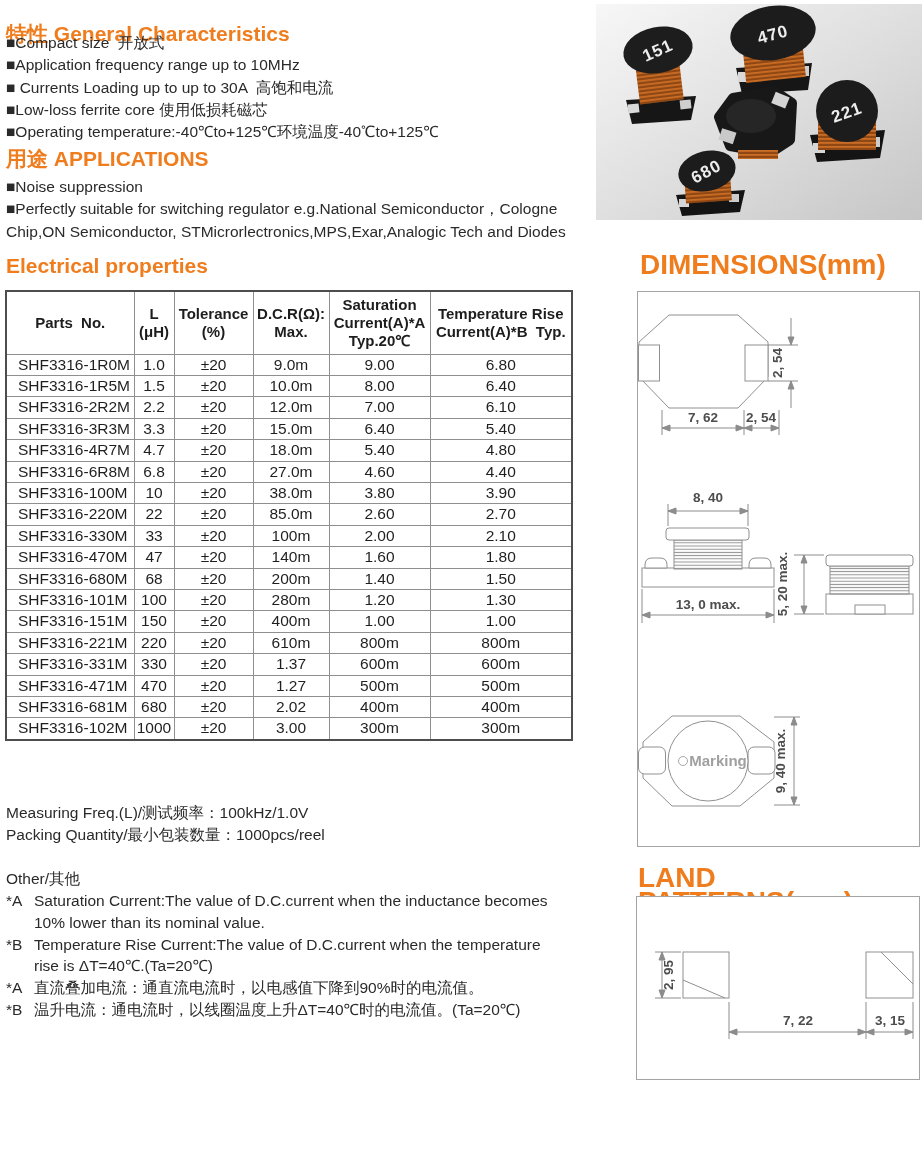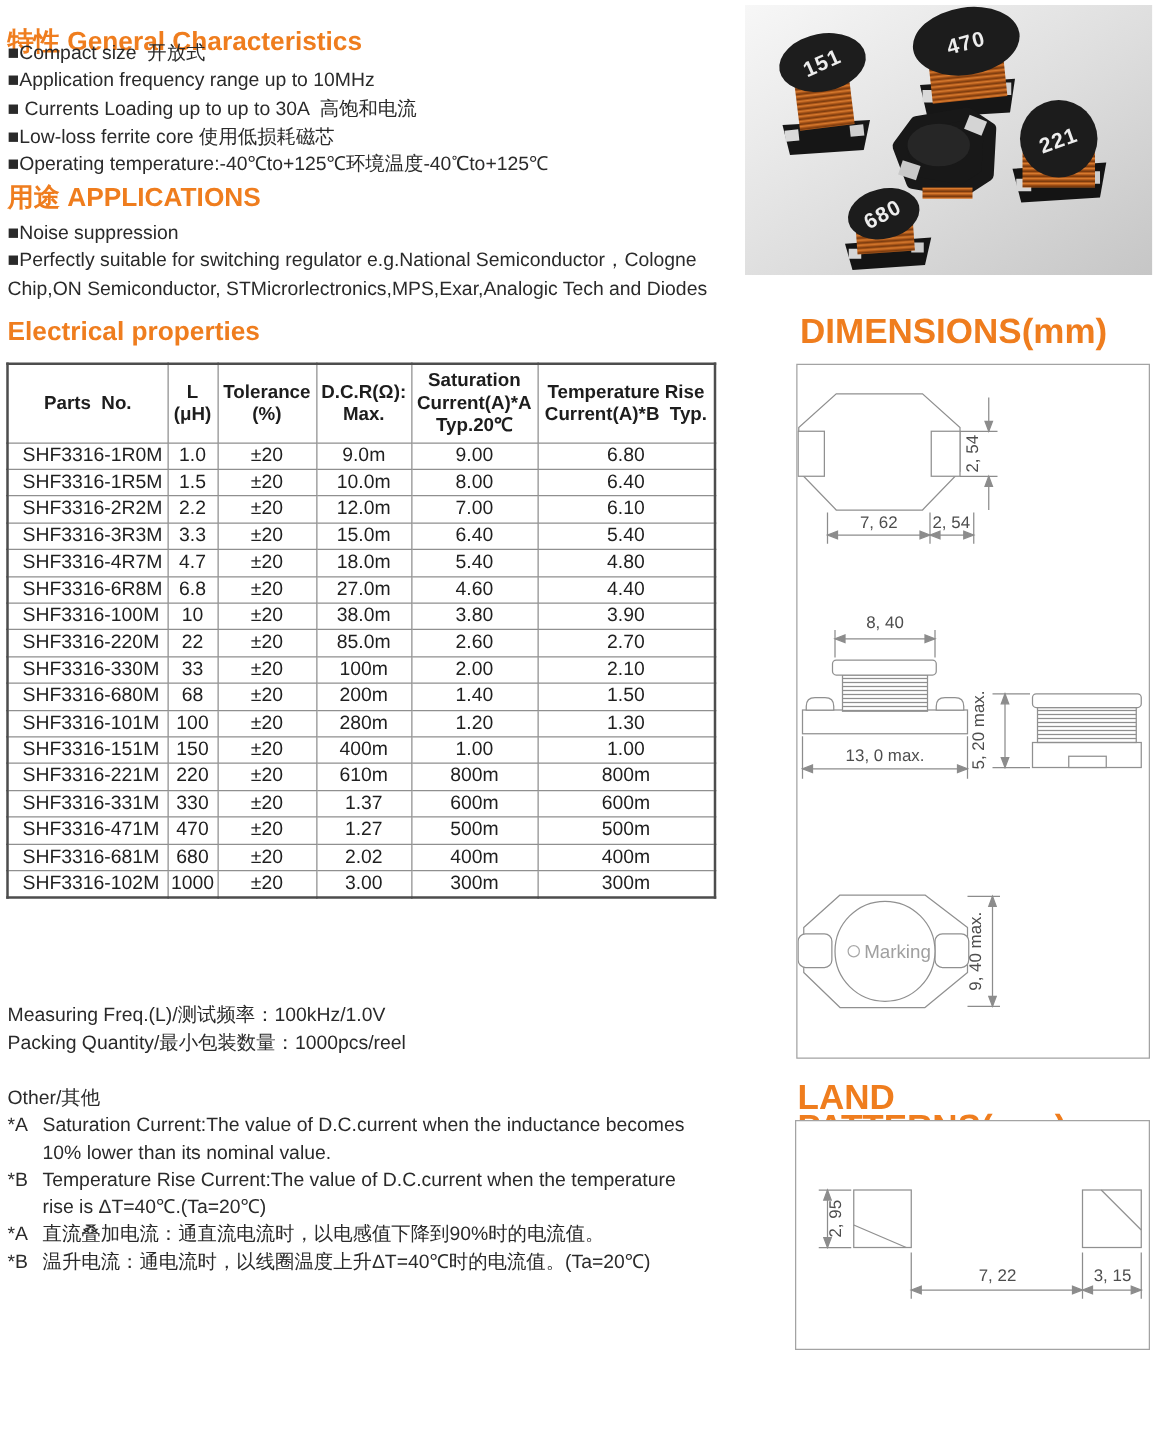--- a/index.html
+++ b/index.html
@@ -28,21 +28,21 @@
     line-height:20.4px; padding:0; overflow:hidden;
   }
   table.etable td:first-child { text-align:left; padding-left:11px; }
 
   .plain { font-size:15.5px; line-height:21.5px; white-space:pre-wrap; color:#2a2a2a; }
 
   .note { display:flex; font-size:15.5px; line-height:21.8px; color:#2a2a2a; }
   .note .tag { width:28px; flex:none; }
   .note .txt { white-space:pre-wrap; }
 
-  .frame { border:1px solid #a3a3a3; background:#fff; }
+  .frame { border:1px solid #a3a3a3; background:#fff;font-weight:bold; }
 
   svg text { font-family:"Liberation Sans", sans-serif; }
   .dimtxt { font-size:13.5px; fill:#4d4d4d; }
   .marktxt { font-size:15px; fill:#a0a0a0; }
   .photolabel { font-size:17px; fill:#ededed; font-weight:bold; letter-spacing:1px; }
 </style>
 </head>
 <body>
 
 <h1 class="sec-title abs" style="left:6px; top:5px;margin-top:17px;">特性 General Characteristics</h1>
@@ -156,20 +156,28 @@
       </tr>
       <tr>
         <td>SHF3316-330M</td>
         <td>33</td>
         <td>±20</td>
         <td>100m</td>
         <td>2.00</td>
         <td>2.10</td>
       </tr>
       <tr>
+        <td>SHF3316-470M</td>
+        <td>47</td>
+        <td>±20</td>
+        <td>140m</td>
+        <td>1.60</td>
+        <td>1.80</td>
+      </tr>
+      <tr>
         <td>SHF3316-680M</td>
         <td>68</td>
         <td>±20</td>
         <td>200m</td>
         <td>1.40</td>
         <td>1.50</td>
       </tr>
       <tr>
         <td>SHF3316-101M</td>
         <td>100</td>

